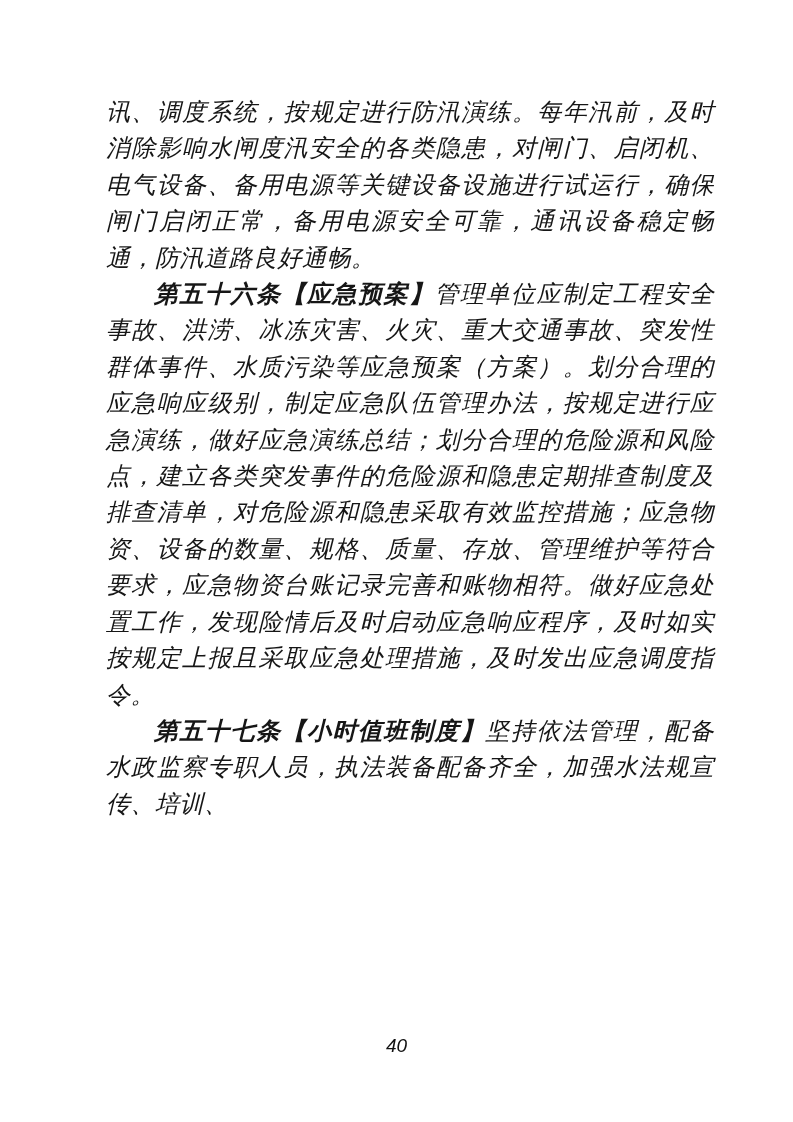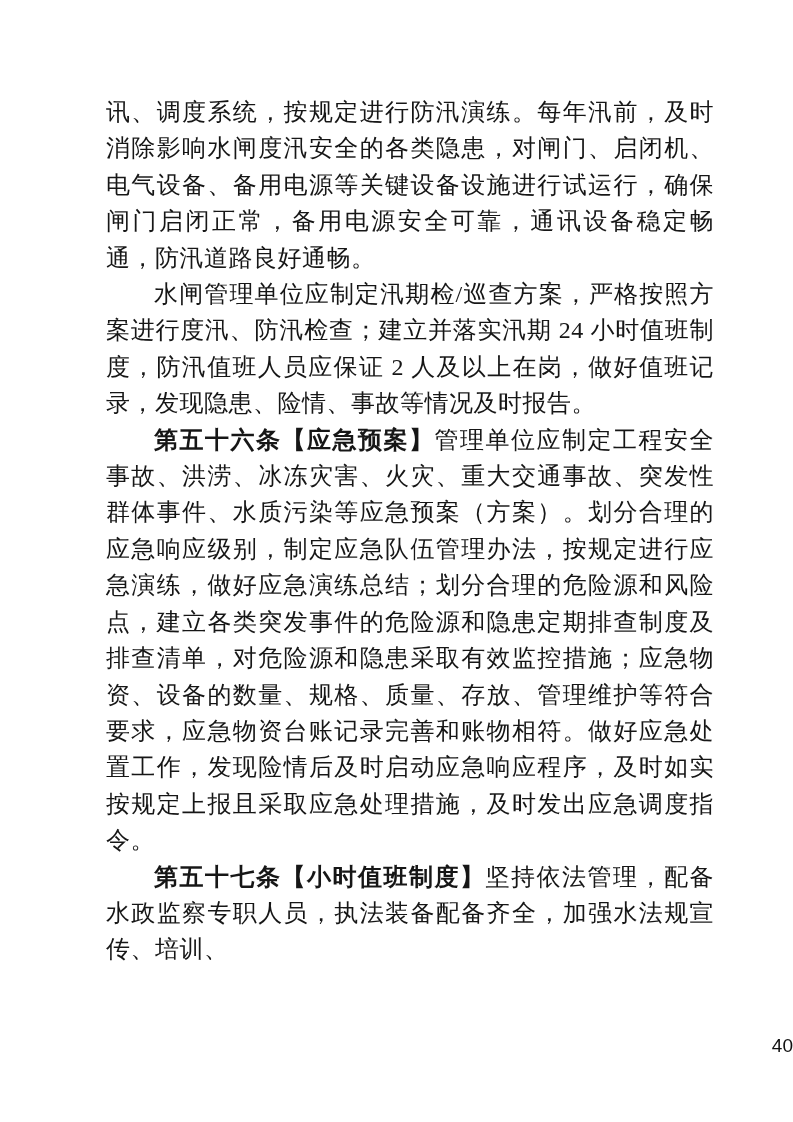--- a/index.html
+++ b/index.html
@@ -8,20 +8,21 @@
     background: #ffffff;
   }
   .page {
     position: relative;
     width: 793px;
     height: 1122px;
     background: #ffffff;
     overflow: hidden;
     font-family: "Liberation Serif", "DejaVu Serif", serif;
     color: #161616;
+    font-style: italic;
   }
   .content {
     position: absolute;
     left: 106px;
     top: 94px;
     width: 608px;
     font-size: 24px;
     line-height: 36.4px;
     text-align: justify;
     text-justify: inter-character;
@@ -36,33 +37,32 @@
   }
   .run-bold {
     font-weight: 700;
     margin-top: 8px;
   }
   .footer {
     position: absolute;
     left: 0;
     right: 0;
     top: 1034px;
-    text-align: right;
+    text-align: center;
     font-size: 19px;
     line-height: 24px;
     color: #111111;
     font-family: "Liberation Sans", "DejaVu Sans", sans-serif;
   }
 </style>
 </head>
 <body>
 
 <div class="page">
   <div class="content">
       <p class="para"><span>讯、调度系统，按规定进行防汛演练。每年汛前，及时消除影响水闸度汛安全的各类隐患，对闸门、启闭机、电气设备、备用电源等关键设备设施进行试运行，确保闸门启闭正常，备用电源安全可靠，通讯设备稳定畅通，防汛道路良好通畅。</span></p>
-      <p class="para indent"><span>水闸管理单位应制定汛期检/巡查方案，严格按照方案进行度汛、防汛检查；建立并落实汛期 24 小时值班制度，防汛值班人员应保证 2 人及以上在岗，做好值班记录，发现隐患、险情、事故等情况及时报告。</span></p>
       <p class="para indent"><span class="run-bold">第五十六条【应急预案】</span><span>管理单位应制定工程安全事故、洪涝、冰冻灾害、火灾、重大交通事故、突发性群体事件、水质污染等应急预案（方案）。划分合理的应急响应级别，制定应急队伍管理办法，按规定进行应急演练，做好应急演练总结；划分合理的危险源和风险点，建立各类突发事件的危险源和隐患定期排查制度及排查清单，对危险源和隐患采取有效监控措施；应急物资、设备的数量、规格、质量、存放、管理维护等符合要求，应急物资台账记录完善和账物相符。做好应急处置工作，发现险情后及时启动应急响应程序，及时如实按规定上报且采取应急处理措施，及时发出应急调度指令。</span></p>
       <p class="para indent"><span class="run-bold">第五十七条【小时值班制度】</span><span>坚持依法管理，配备水政监察专职人员，执法装备配备齐全，加强水法规宣传、培训、</span></p>
     </div>
   <div class="footer">
     <span>40</span>
   </div>
 </div>
 
 </body></html>

